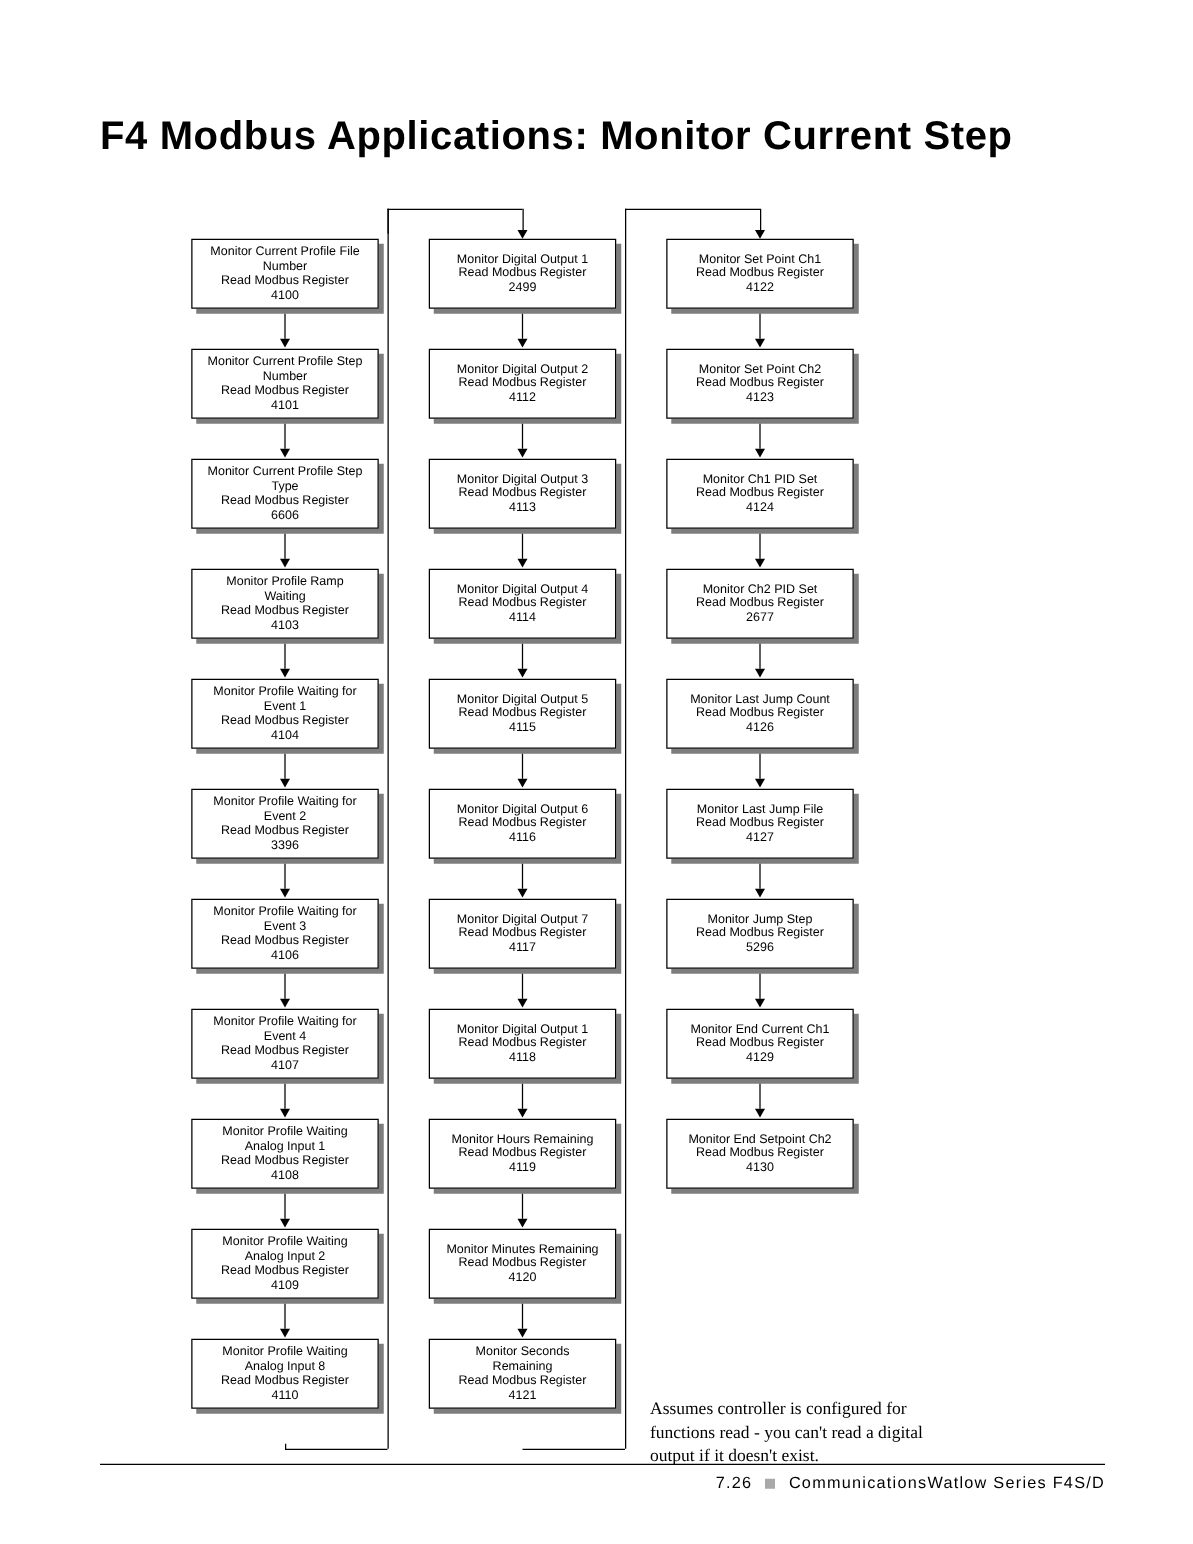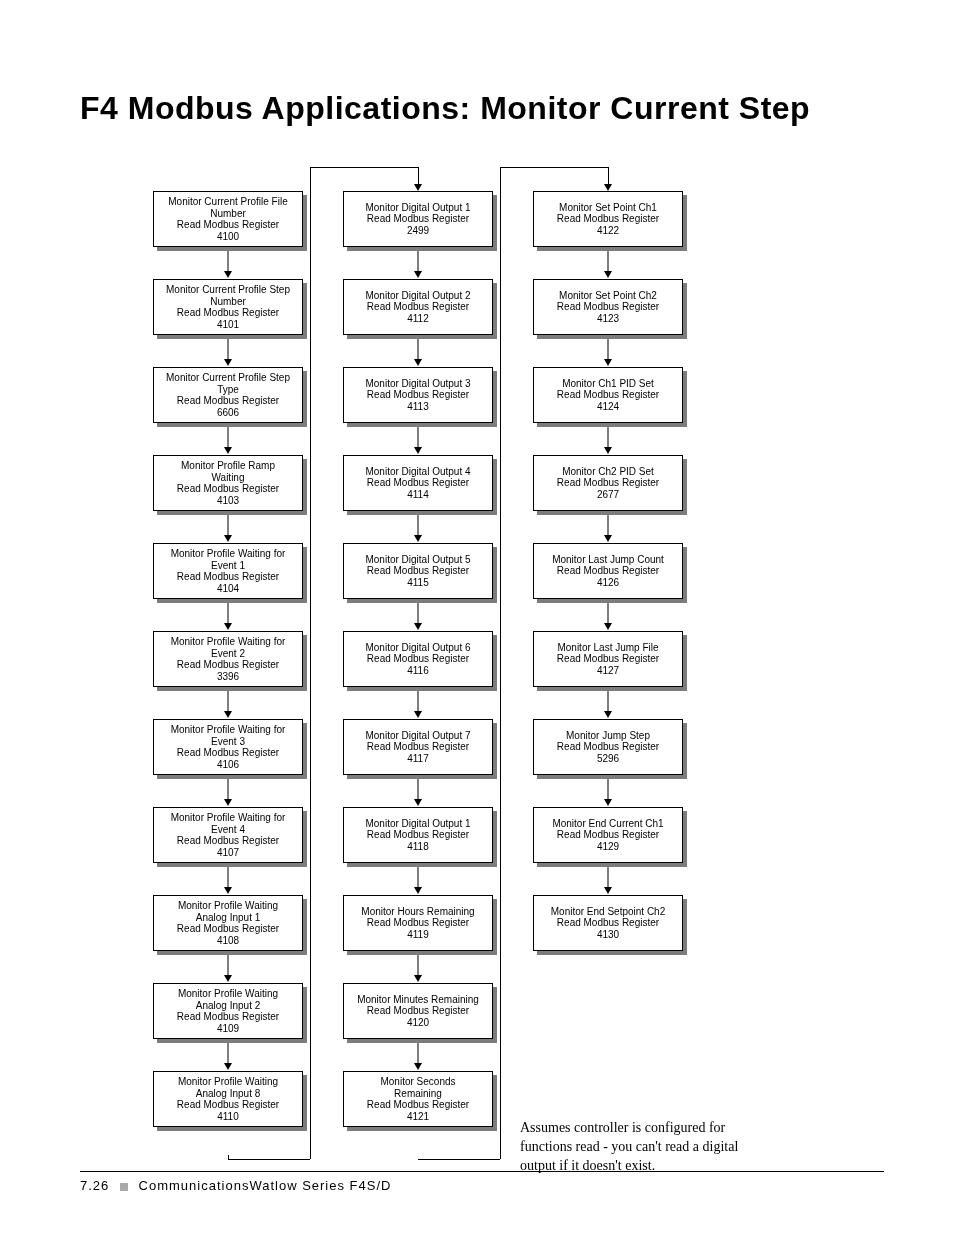--- a/index.html
+++ b/index.html
@@ -114,21 +114,21 @@
     line-height: 1.35;
   }
   .footer {
     position: absolute;
     bottom: 42px;
     left: 80px;
     right: 70px;
     border-top: 1px solid #000;
     padding-top: 6px;
     display: flex;
-    justify-content: flex-start;
+    justify-content: flex-end;
     font-family: "Helvetica Neue", Helvetica, Arial, sans-serif;
     font-size: 13px;
     letter-spacing: 1px;
   }
   .footer .left .sq {
     display: inline-block;
     width: 8px; height: 8px;
     background: #a9a9a9;
     margin: 0 6px;
     vertical-align: middle;

